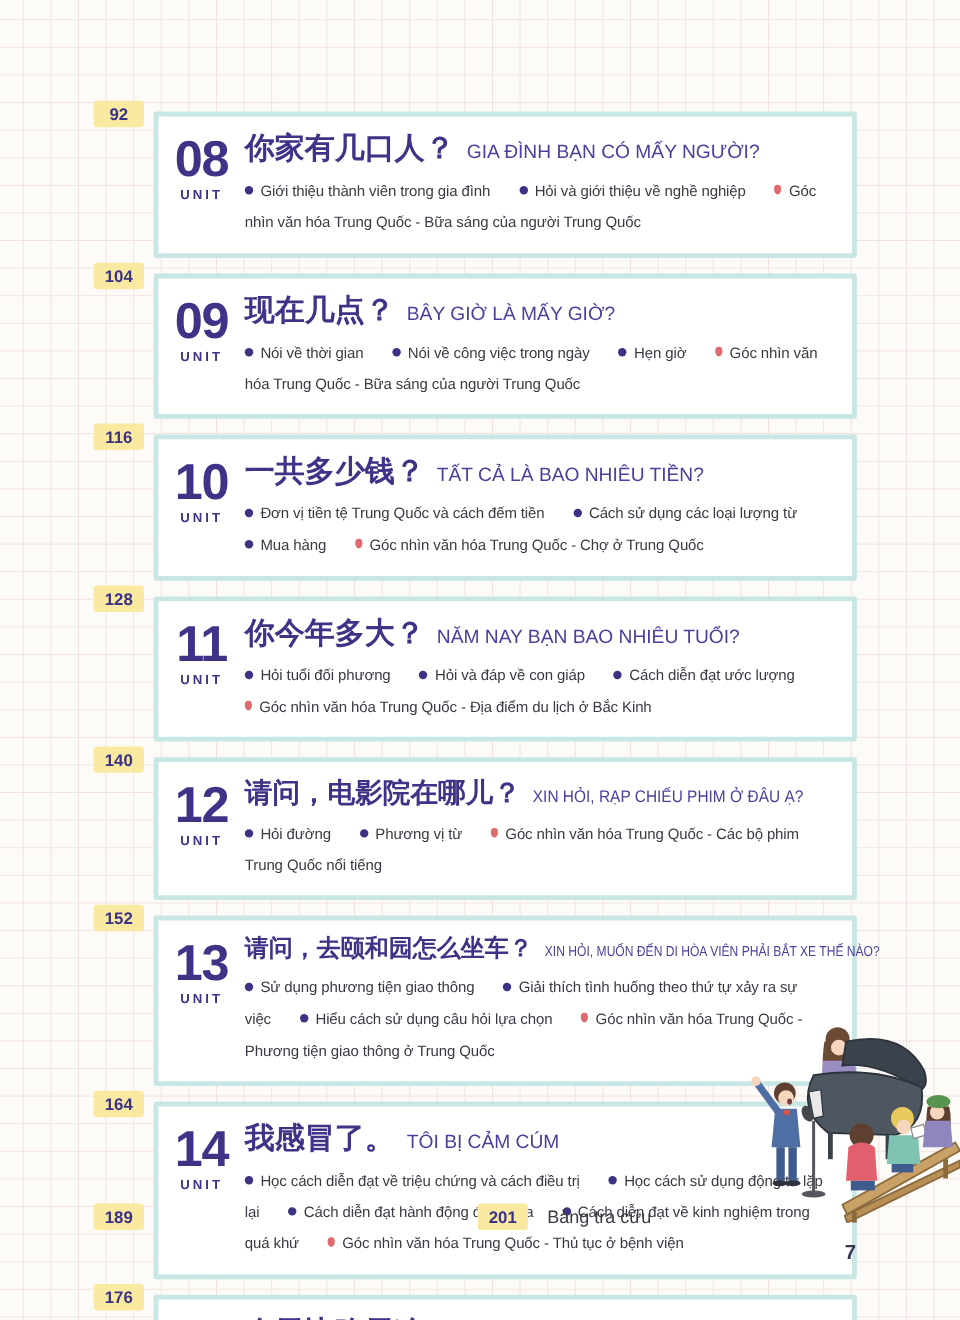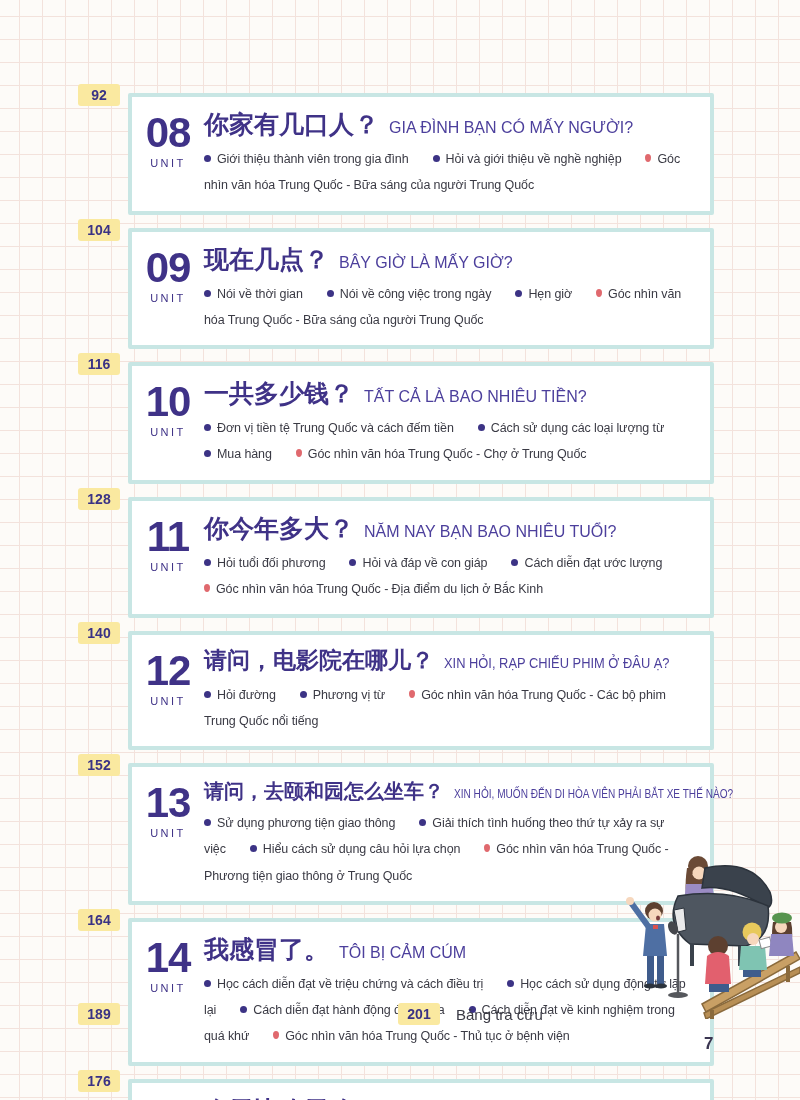--- a/index.html
+++ b/index.html
@@ -24,21 +24,21 @@
     display:flex;align-items:center;justify-content:center;border-radius:3px;
   }
   .badge-inline{position:static;flex:none;}
 
   .unit-box{
     display:flex;background:#ffffff;border:4px solid #c8e6e4;border-radius:2px;
     padding:12px 12px 12px 0;box-sizing:border-box;width:100%;
   }
   .num-col{width:72px;flex:none;text-align:center;padding-top:3px;}
   .unit-num{font-size:42px;font-weight:800;color:#3f3287;line-height:1;letter-spacing:-1px;}
-  .unit-label{font-size:11px;font-weight:normal;color:#3f3287;letter-spacing:2.5px;margin-top:3px;}
+  .unit-label{font-size:11px;font-weight:bold;color:#3f3287;letter-spacing:2.5px;margin-top:3px;}
   .content-col{flex:1;min-width:0;}
 
   .title-row{white-space:nowrap;line-height:1.2;}
   .title-zh{font-size:25px;font-weight:bold;color:#3f3287;}
   .title-vi{font-size:16px;font-weight:500;color:#4c3f9c;margin-left:10px;display:inline-block;transform-origin:left bottom;}
   .compact .title-zh{font-size:23px;}
   .compact .title-vi{font-size:14px;transform:scaleX(0.92);}
   .xcompact .title-zh{font-size:20px;}
   .xcompact .title-vi{font-size:12px;transform:scaleX(0.84);}
 

